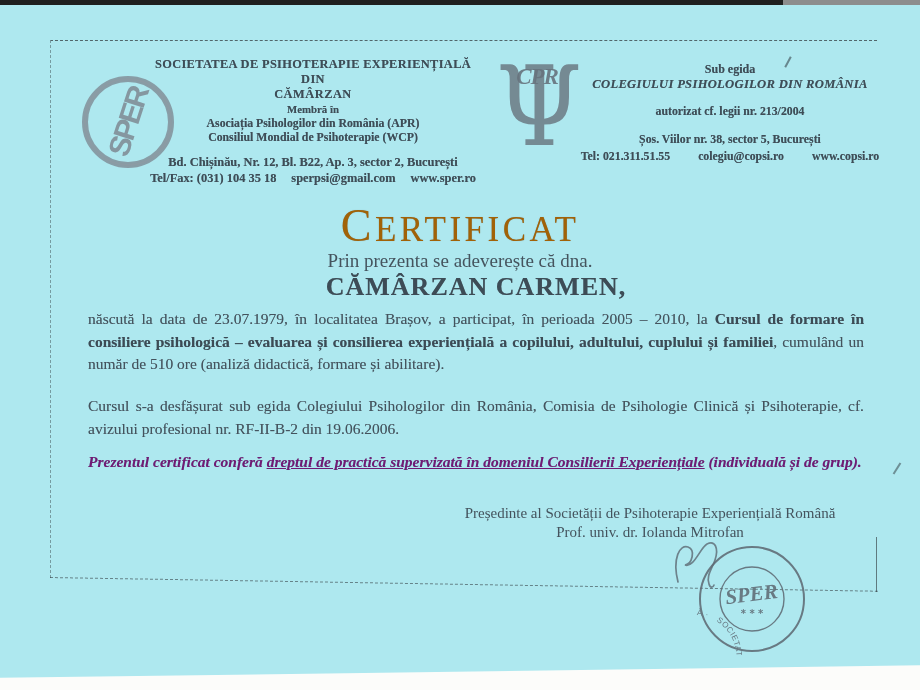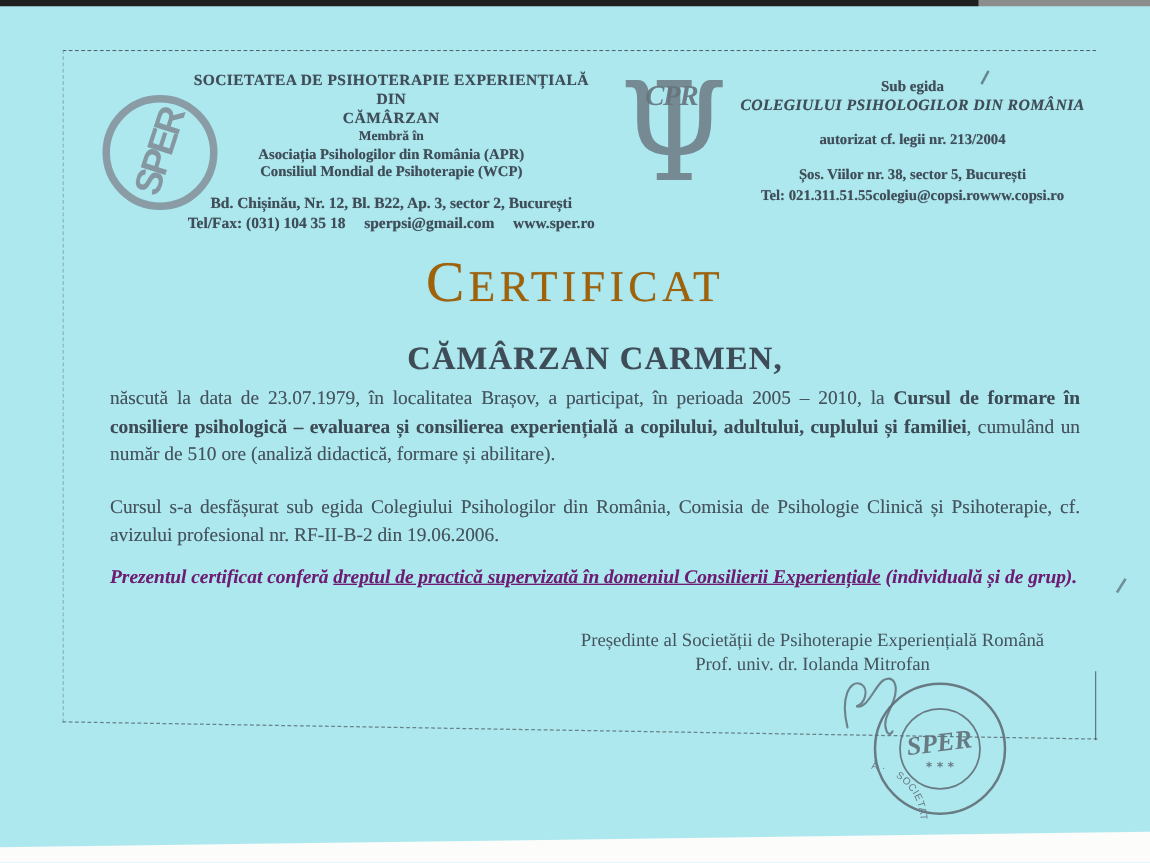--- a/index.html
+++ b/index.html
@@ -30,21 +30,21 @@
   #hdr-left .l2{font-size:12.4px;letter-spacing:.5px;line-height:15px;}
   #hdr-left .l3{font-size:10.8px;line-height:13px;margin-top:1px;}
   #hdr-left .l4{font-size:11.8px;line-height:13px;margin-top:1px;}
   #hdr-left .addr{font-size:12.4px;line-height:14px;margin-top:11px;}
   .contact-row{display:flex;justify-content:center;gap:15px;font-size:12.4px;margin-top:2px;}
   #hdr-right{left:580px;top:62px;width:300px;}
   #hdr-right .sub{font-size:12px;line-height:14px;font-weight:bold;}
   #hdr-right .org{font-size:12.6px;letter-spacing:.3px;line-height:16px;font-style:italic;}
   #hdr-right .auth{font-size:11.8px;margin-top:12px;}
   #hdr-right .addr{font-size:11.8px;margin-top:13px;}
-  #hdr-right .contact-row{gap:0;font-size:11.8px;}
+  #hdr-right .contact-row{gap:28px;font-size:11.8px;}
   
   #sper-logo{left:79px;top:73px;width:98px;height:98px;}
   
   #cpr-logo{left:496px;top:58px;width:82px;height:122px;color:#67737d;}
   #cpr-psi{position:absolute;left:0;top:-6px;width:82px;text-align:center;
     font-size:98px;line-height:110px;font-weight:normal;opacity:.8;
     transform:scaleY(1.12);font-family:"DejaVu Serif",serif;}
   #cpr-txt{position:absolute;left:0;top:6px;width:82px;text-align:center;
     font-size:23px;font-weight:bold;font-style:italic;letter-spacing:-1px;opacity:.9;}
   
@@ -123,20 +123,21 @@
     <div class="contact-row">
       <span>Tel: 021.311.51.55</span>
       <span>colegiu@copsi.ro</span>
       <span>www.copsi.ro</span>
     </div>
   </div>
 
 
   <div class="abs" id="cert-title"><span class="initial">C</span><span>ERTIFICAT</span></div>
 
+  <div class="abs" id="cert-intro">Prin prezenta se adeverește că dna.</div>
   <div class="abs" id="cert-name">CĂMÂRZAN CARMEN,</div>
 
   <div class="abs para" id="para1"><span>născută la data de 23.07.1979, în localitatea Brașov, a participat, în perioada 2005 – 2010, la </span><span class="b">Cursul de formare în consiliere psihologică – evaluarea și consilierea experiențială a copilului, adultului, cuplului și familiei</span><span>, cumulând un număr de 510 ore (analiză didactică, formare și abilitare).</span></div>
 
   <div class="abs para" id="para2">Cursul s-a desfășurat sub egida Colegiului Psihologilor din România, Comisia de Psihologie Clinică și Psihoterapie, cf. avizului profesional nr. RF-II-B-2 din 19.06.2006.</div>
 
   <div class="abs para" id="para3"><span>Prezentul certificat conferă </span><span class="u">dreptul de practică supervizată în domeniul Consilierii Experiențiale</span><span> (individuală și de grup).</span></div>
 
   <div class="abs" id="sign-block">
     <div>Președinte al Societății de Psihoterapie Experiențială Română</div>

